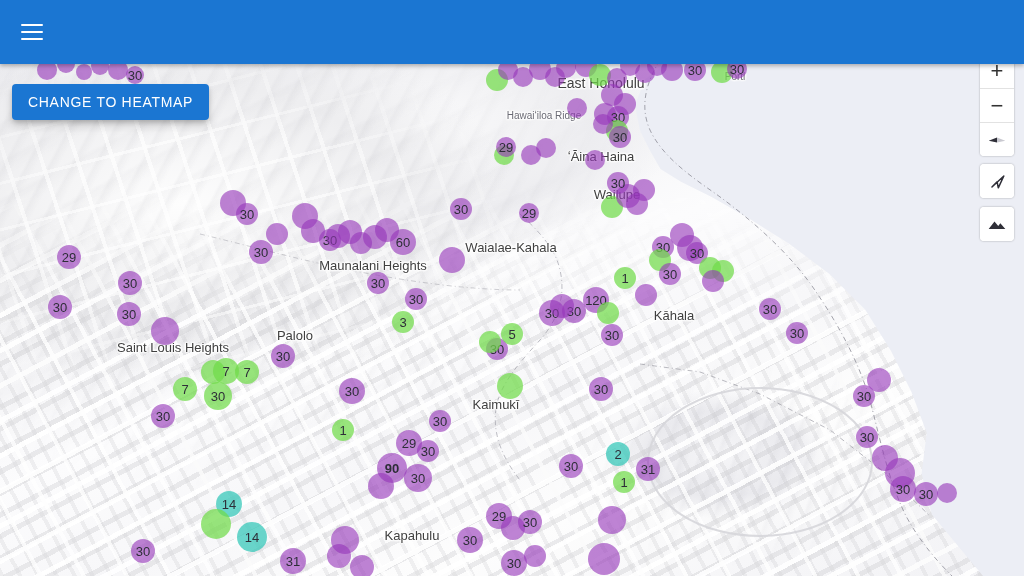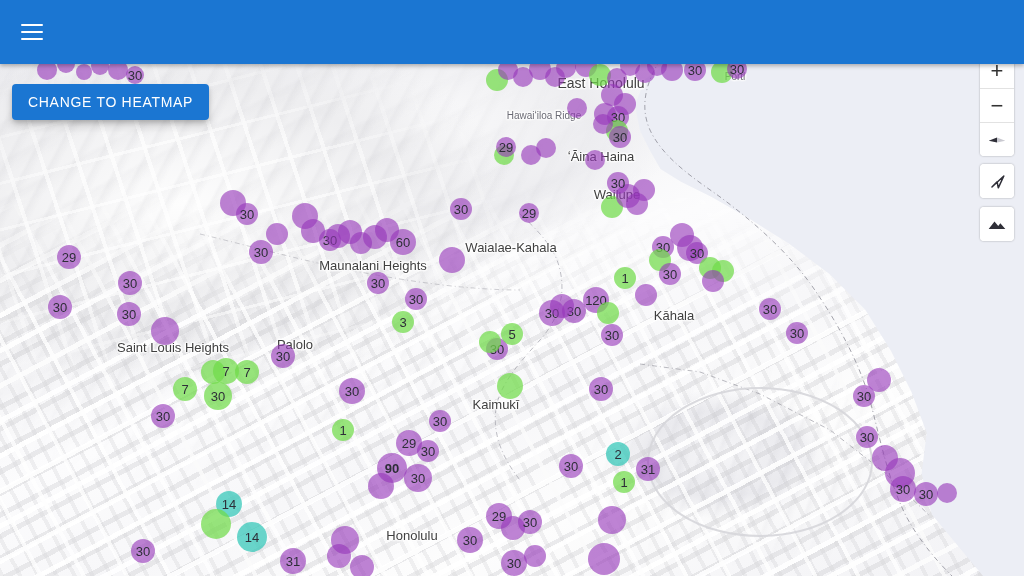--- a/index.html
+++ b/index.html
@@ -262,24 +262,24 @@
 
     <div class="layer" id="labels-layer">
         <div class="map-label lg" style="left: 601px; top: 19px;">East Honolulu</div>
         <div class="map-label sm" style="left: 544px; top: 51px;">Hawaiʻiloa Ridge</div>
         <div class="map-label sm" style="left: 735px; top: 12px;">Portl</div>
         <div class="map-label" style="left: 601px; top: 92px; text-align: right;">ʻĀina Haina</div>
         <div class="map-label" style="left: 617px; top: 130px;">Wailupe</div>
         <div class="map-label" style="left: 511px; top: 183px;">Waialae-Kahala</div>
         <div class="map-label" style="left: 674px; top: 244px; margin-top: 7px;">Kāhala</div>
         <div class="map-label" style="left: 373px; top: 201px;">Maunalani Heights</div>
-        <div class="map-label" style="left: 295px; top: 271px; margin-top: 9px;">Palolo</div>
+        <div class="map-label" style="left: 295px; top: 271px;">Palolo</div>
         <div class="map-label" style="left: 173px; top: 283px;">Saint Louis Heights</div>
         <div class="map-label" style="left: 496px; top: 340px;">Kaimukī</div>
-        <div class="map-label" style="left: 412px; top: 471px;">Honolulu</div>
+        <div class="map-label" style="left: 412px; top: 471px;">Kapahulu</div>
       </div>
     <div class="layer" id="markers-layer">
         <div class="marker purple" style="left: 47px; top: 6px; width: 20px; height: 20px;"></div>
         <div class="marker purple" style="left: 66px; top: 0px; width: 18px; height: 18px;"></div>
         <div class="marker purple" style="left: 84px; top: 8px; width: 16px; height: 16px;"></div>
         <div class="marker purple" style="left: 100px; top: 2px; width: 18px; height: 18px;"></div>
         <div class="marker purple" style="left: 118px; top: 6px; width: 20px; height: 20px;"></div>
         <div class="marker purple" style="left: 135px; top: 11px; width: 18px; height: 18px;">
           <span class="cnt">30</span>
         </div>

